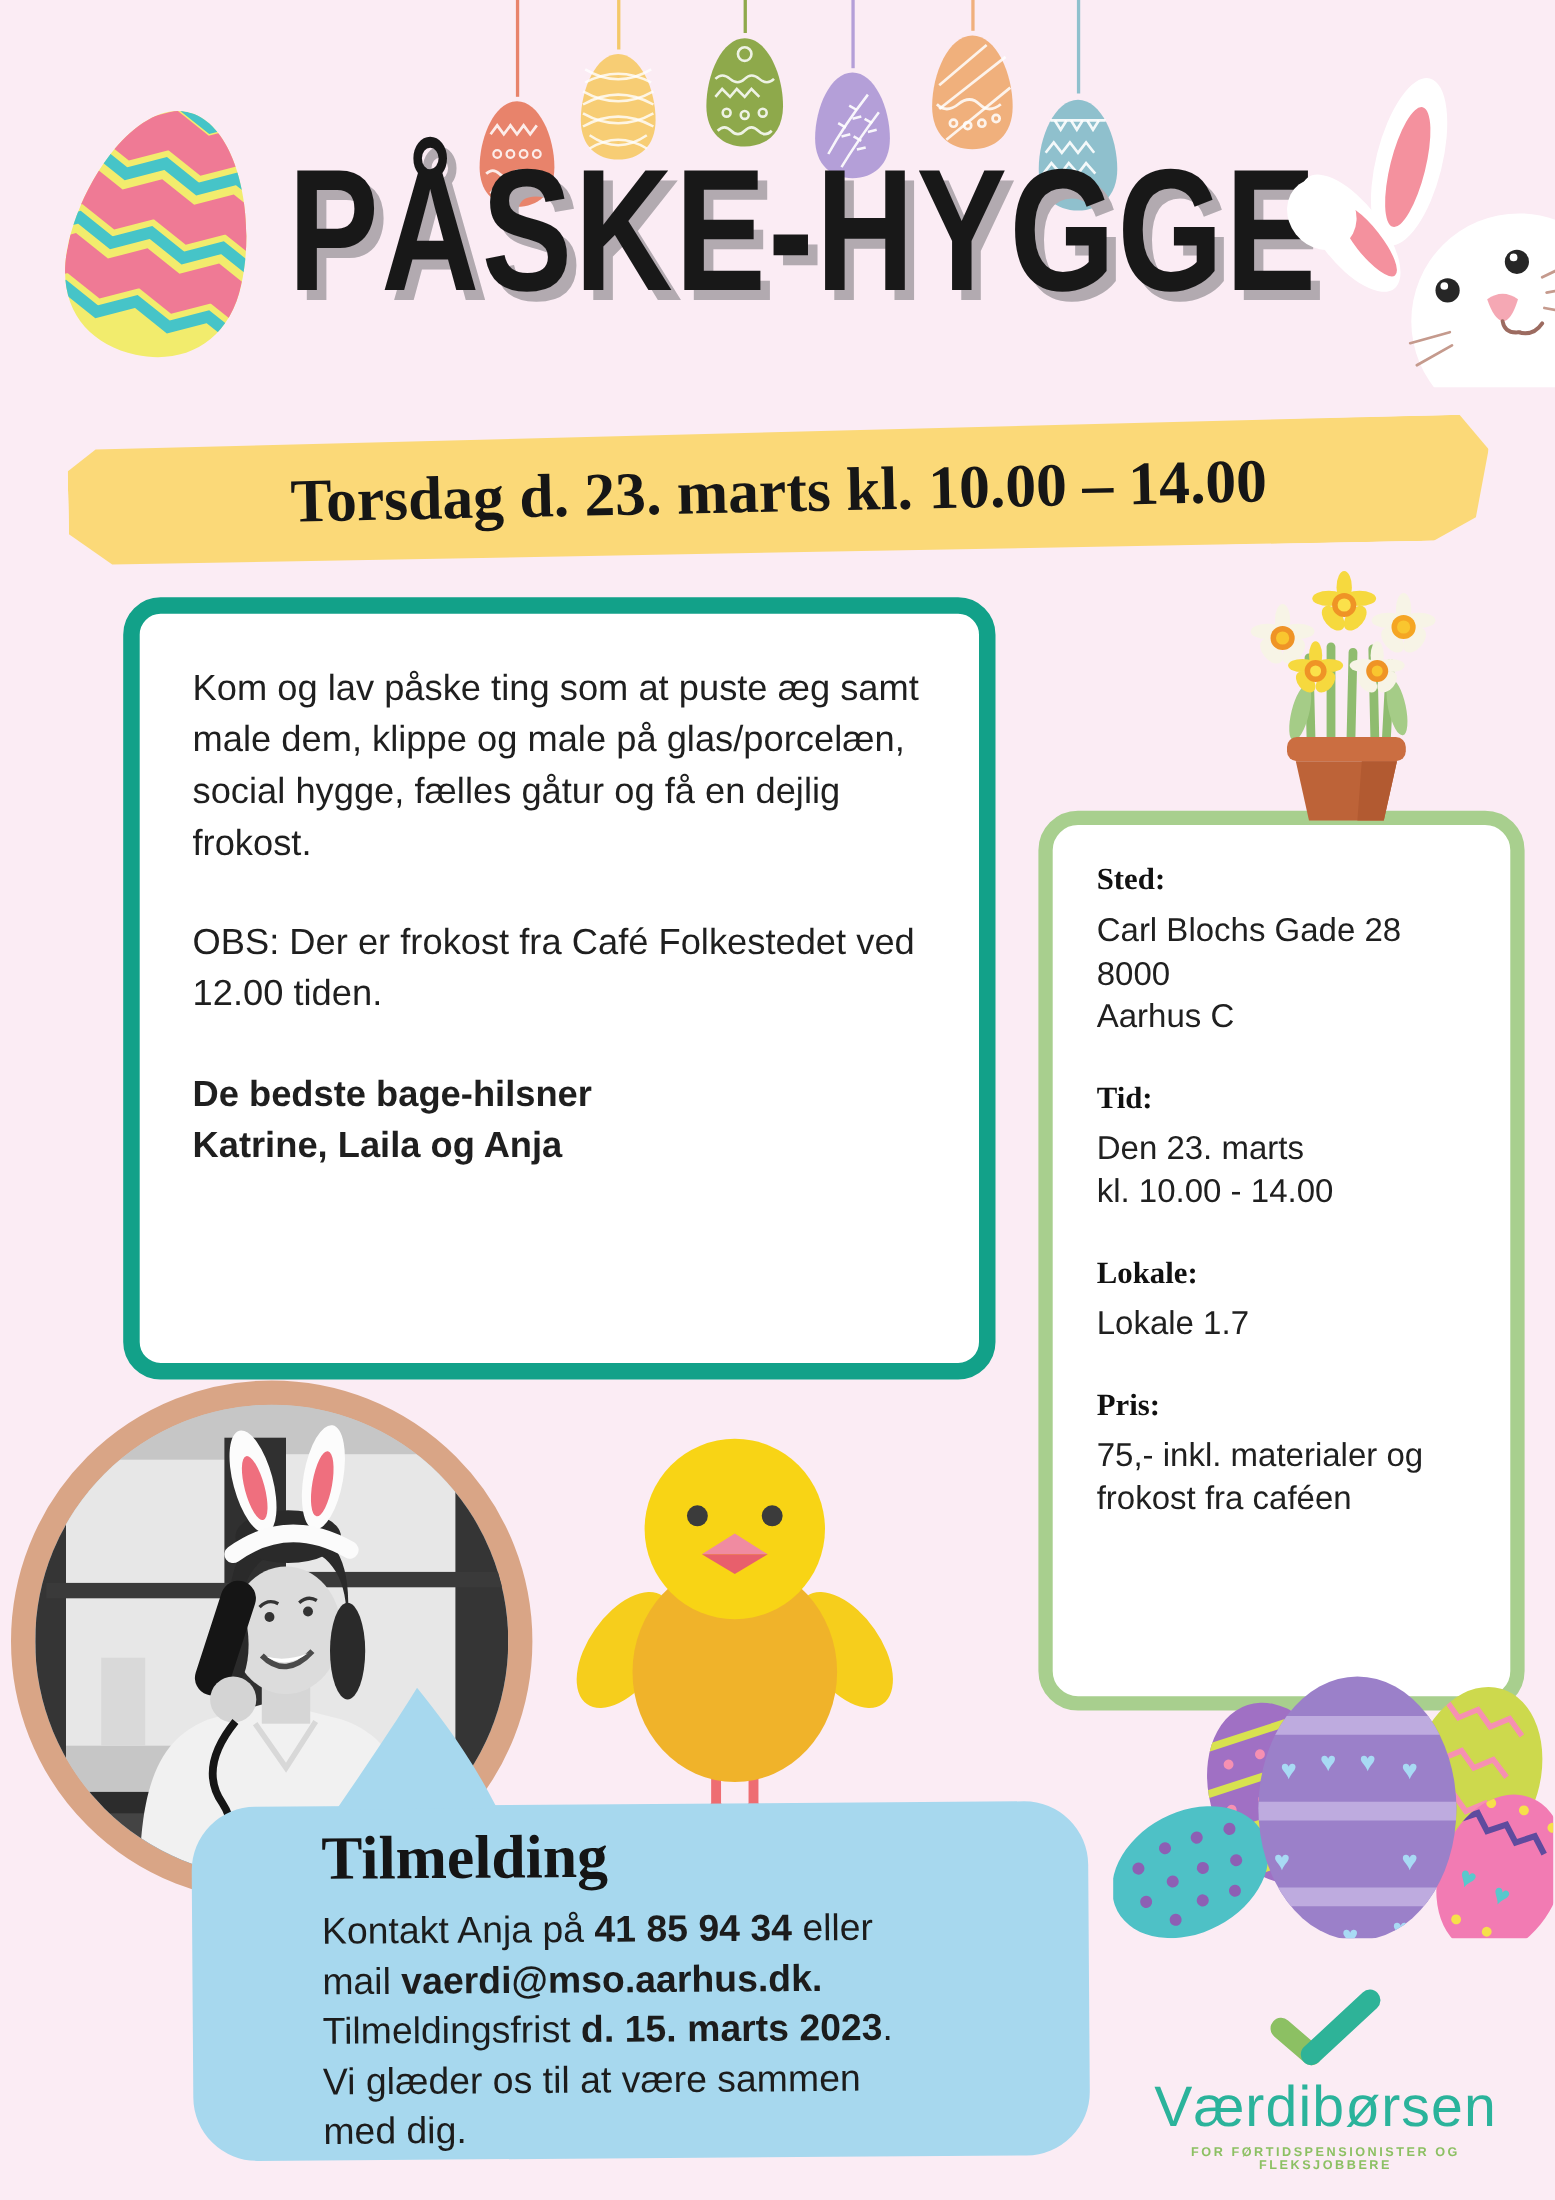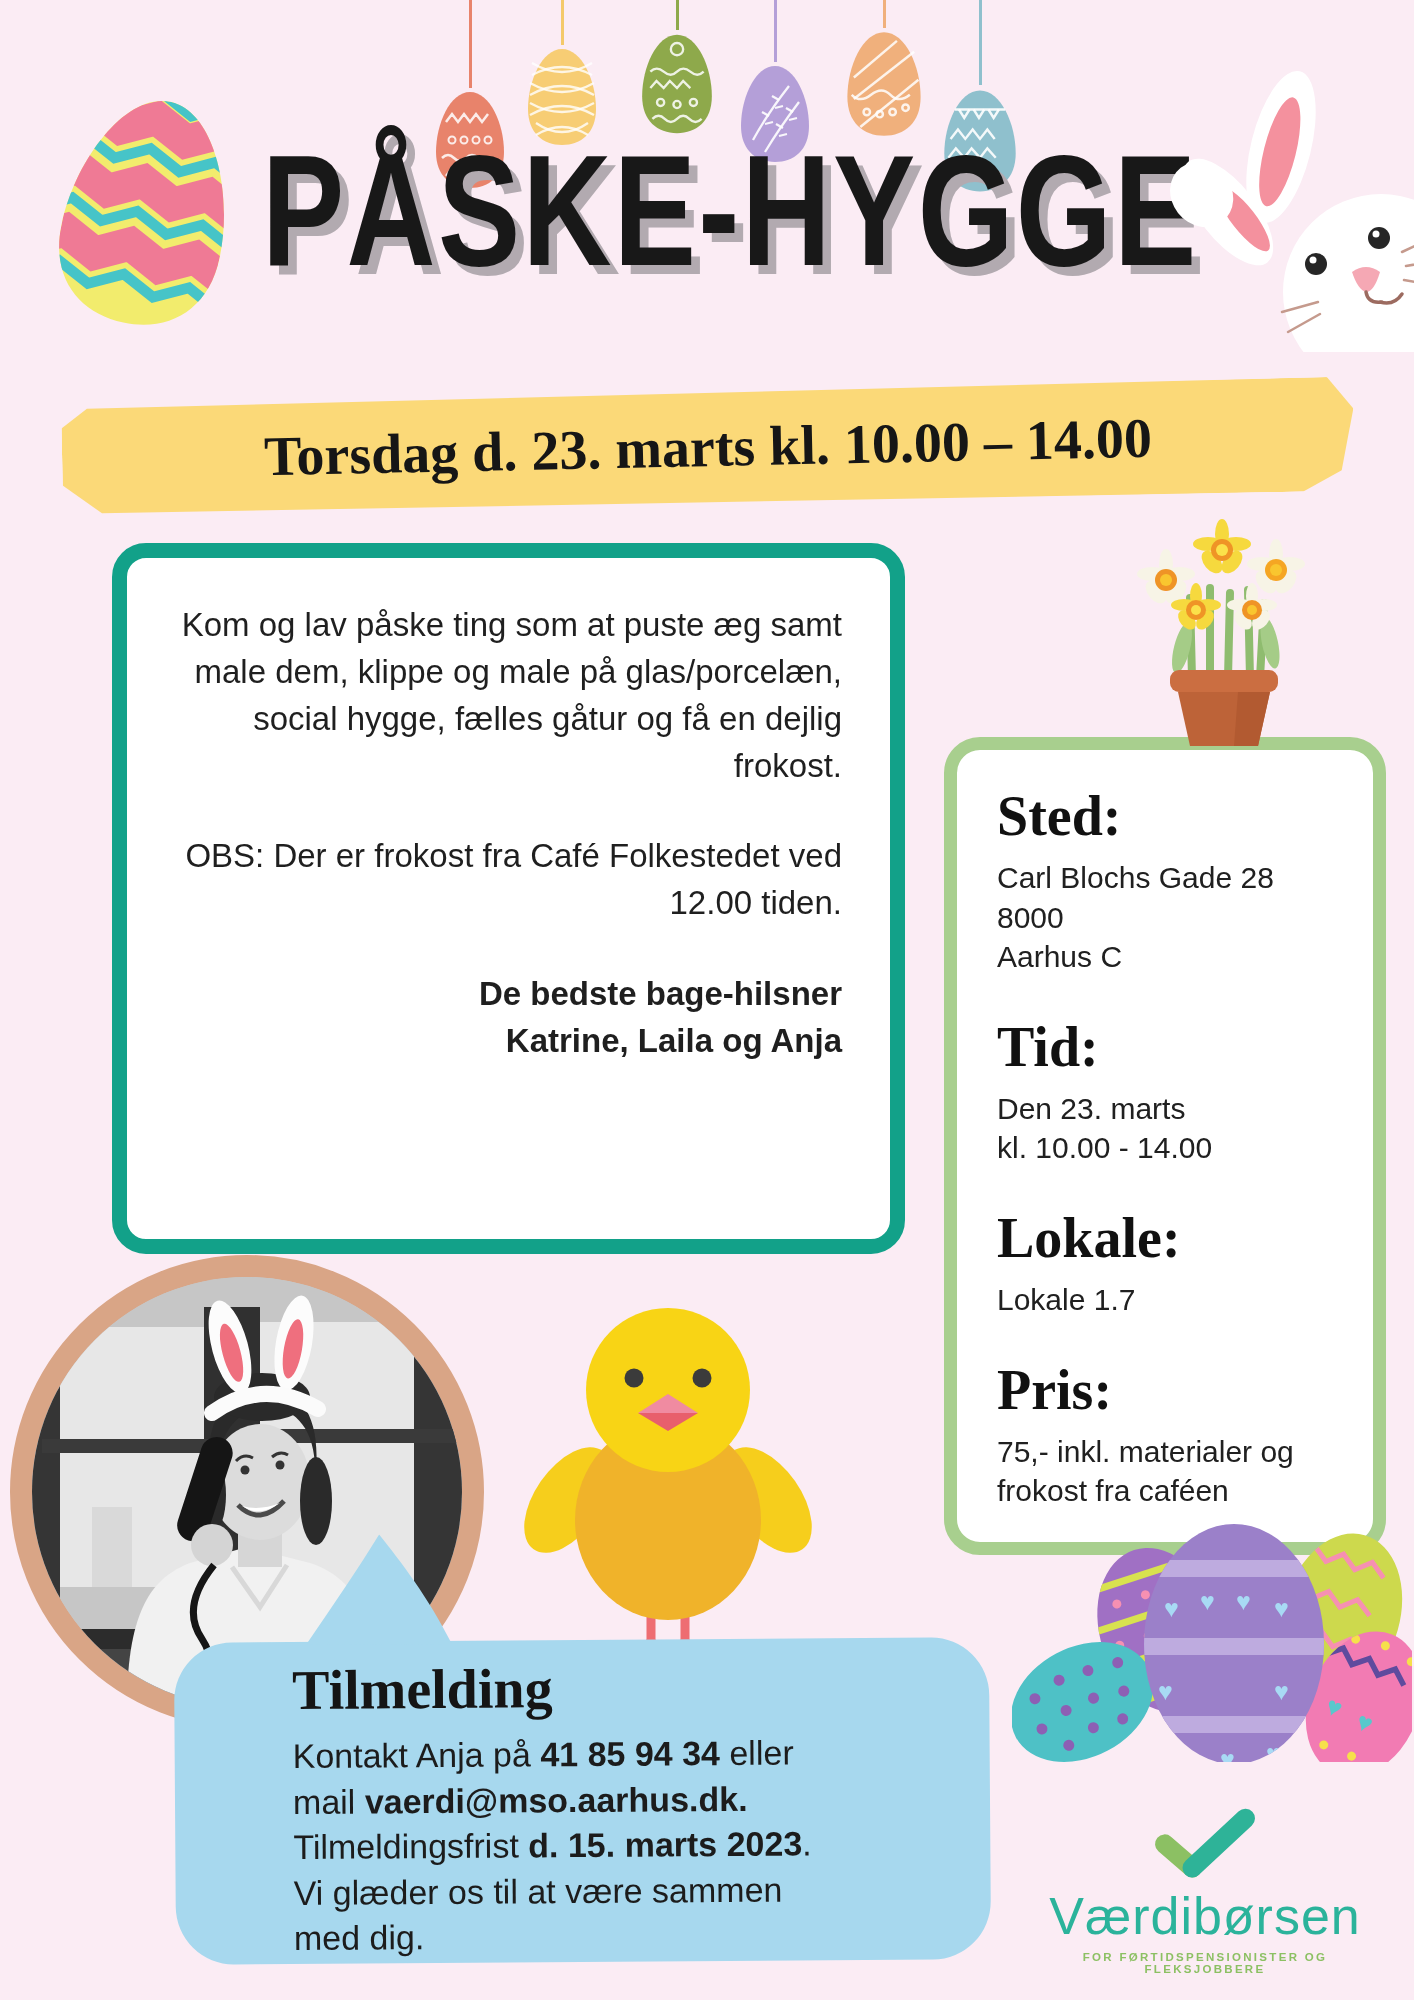--- a/index.html
+++ b/index.html
@@ -16,28 +16,28 @@
   
   .banner{position:absolute;left:62px;top:390px;width:1292px;height:114px;background:#fbd978;
           transform:rotate(-1.2deg);border-radius:14px 28px 20px 30px;
           clip-path:polygon(0% 22%,2% 5%,98% 0%,100% 28%,99% 82%,96% 100%,3% 97%,0% 72%);
           display:flex;align-items:center;justify-content:center;}
   .banner span{font-family:cursive;font-weight:700;font-size:56px;color:#161616;white-space:nowrap;}
   
   .intro-card{position:absolute;left:112px;top:543px;width:793px;height:711px;background:#fff;
           border:15px solid #12a189;border-radius:34px;box-sizing:border-box;padding:44px 48px;z-index:2;}
   .intro-card h2{margin:0 0 44px 0;font-size:38px;font-weight:bold;color:#1d1d1d;max-width:640px;line-height:1.35;}
-  .intro-card p{margin:0 0 44px 0;font-size:33px;color:#1f1f1f;line-height:1.42;max-width:700px;text-align:right;}
+  .intro-card p{margin:0 0 44px 0;font-size:33px;color:#1f1f1f;line-height:1.42;max-width:700px;}
   .intro-card p.last{margin-bottom:4px;font-weight:bold;}
   .blk{display:block;}
   
   .info-card{position:absolute;left:944px;top:737px;width:442px;height:818px;background:#fff;
           border:13px solid #a8cf8e;border-radius:36px;box-sizing:border-box;padding:34px 40px;z-index:2;}
   .info-section{margin-bottom:38px;}
-  .info-label{font-family:cursive;font-weight:700;font-size:56px;color:#111;margin-bottom:10px;}
+  .info-label{font-family:cursive;font-weight:700;font-size:28px;color:#111;margin-bottom:10px;}
   .info-line{display:block;font-size:30px;color:#202020;line-height:1.32;}
   
   .photo{position:absolute;left:10px;top:1255px;width:430px;height:430px;border:22px solid #d9a586;
          border-radius:50%;overflow:hidden;background:#c9c9c9;z-index:3;}
   
   .chick{position:absolute;left:488px;top:1295px;z-index:3;}
   
   .bubble{position:absolute;left:175px;top:1640px;width:815px;height:322px;background:#a7d8ee;
           border-radius:58px;transform:rotate(-0.4deg);z-index:4;box-sizing:border-box;
           padding:16px 40px 0 118px;}

